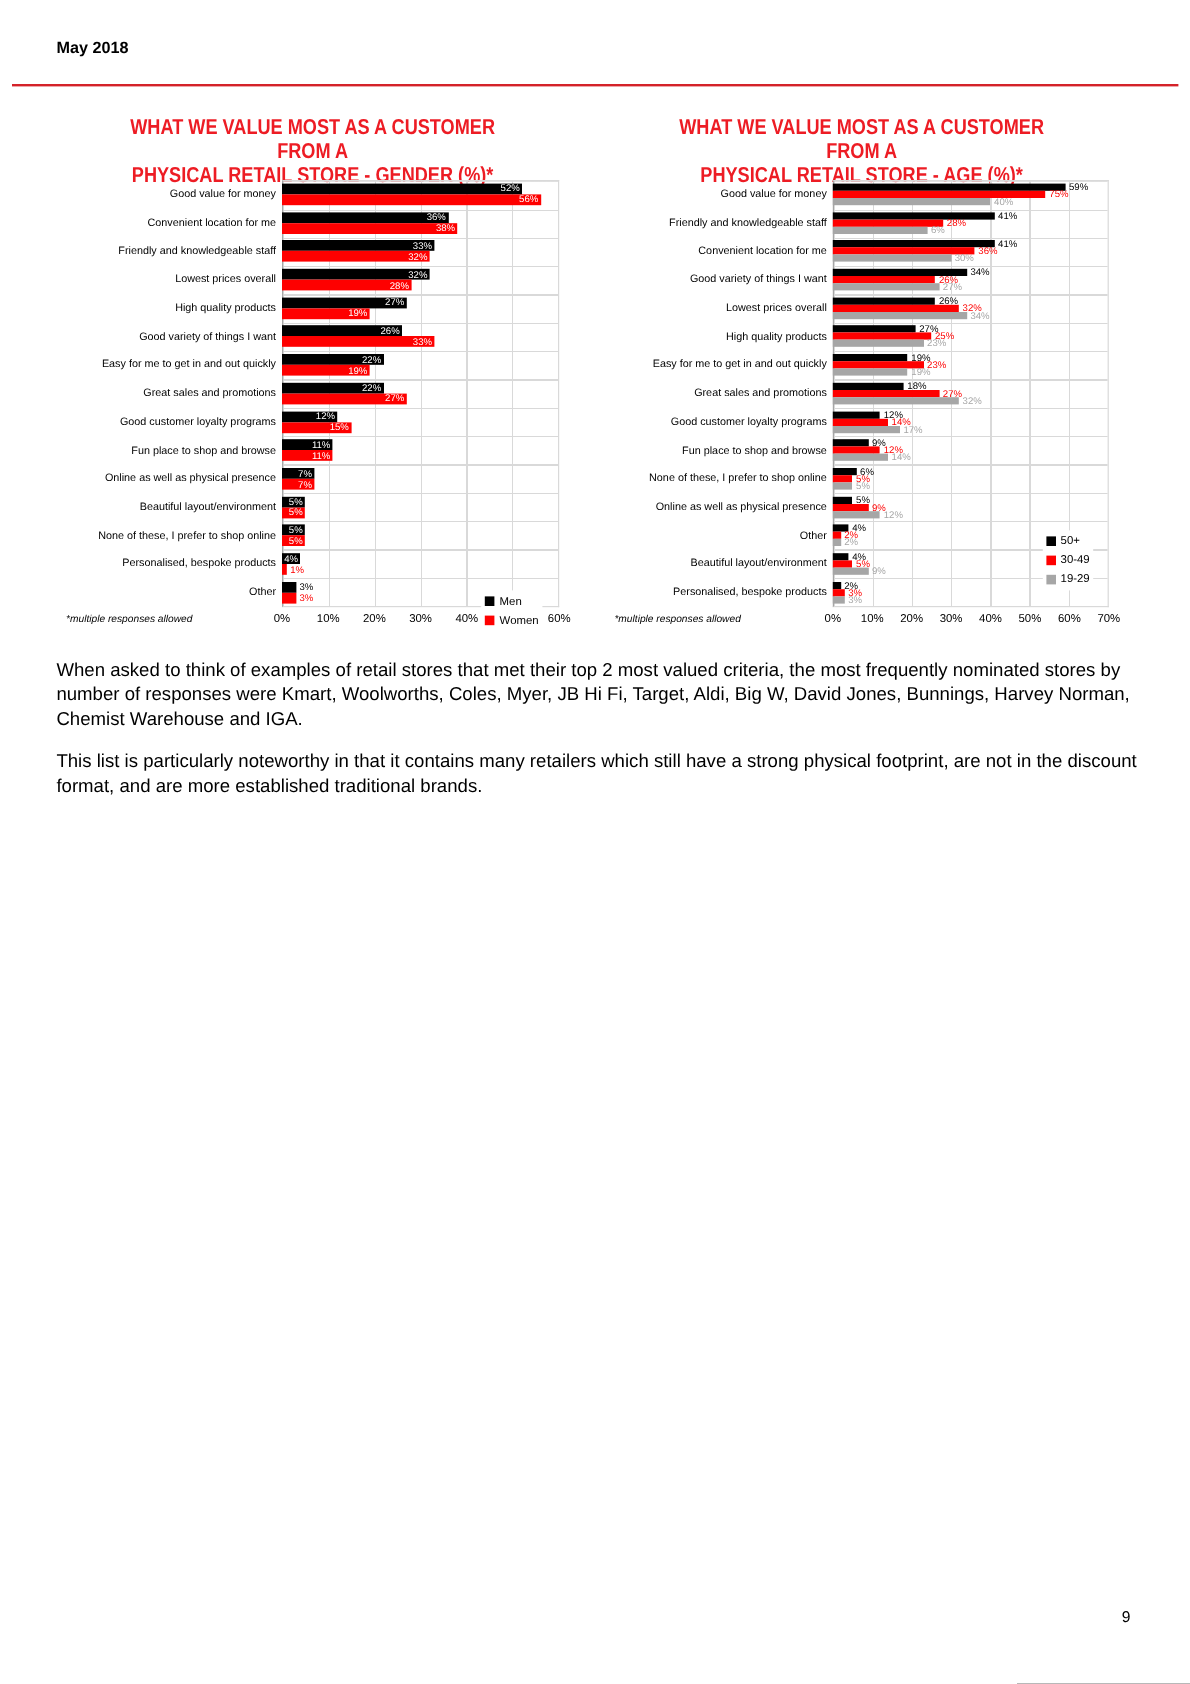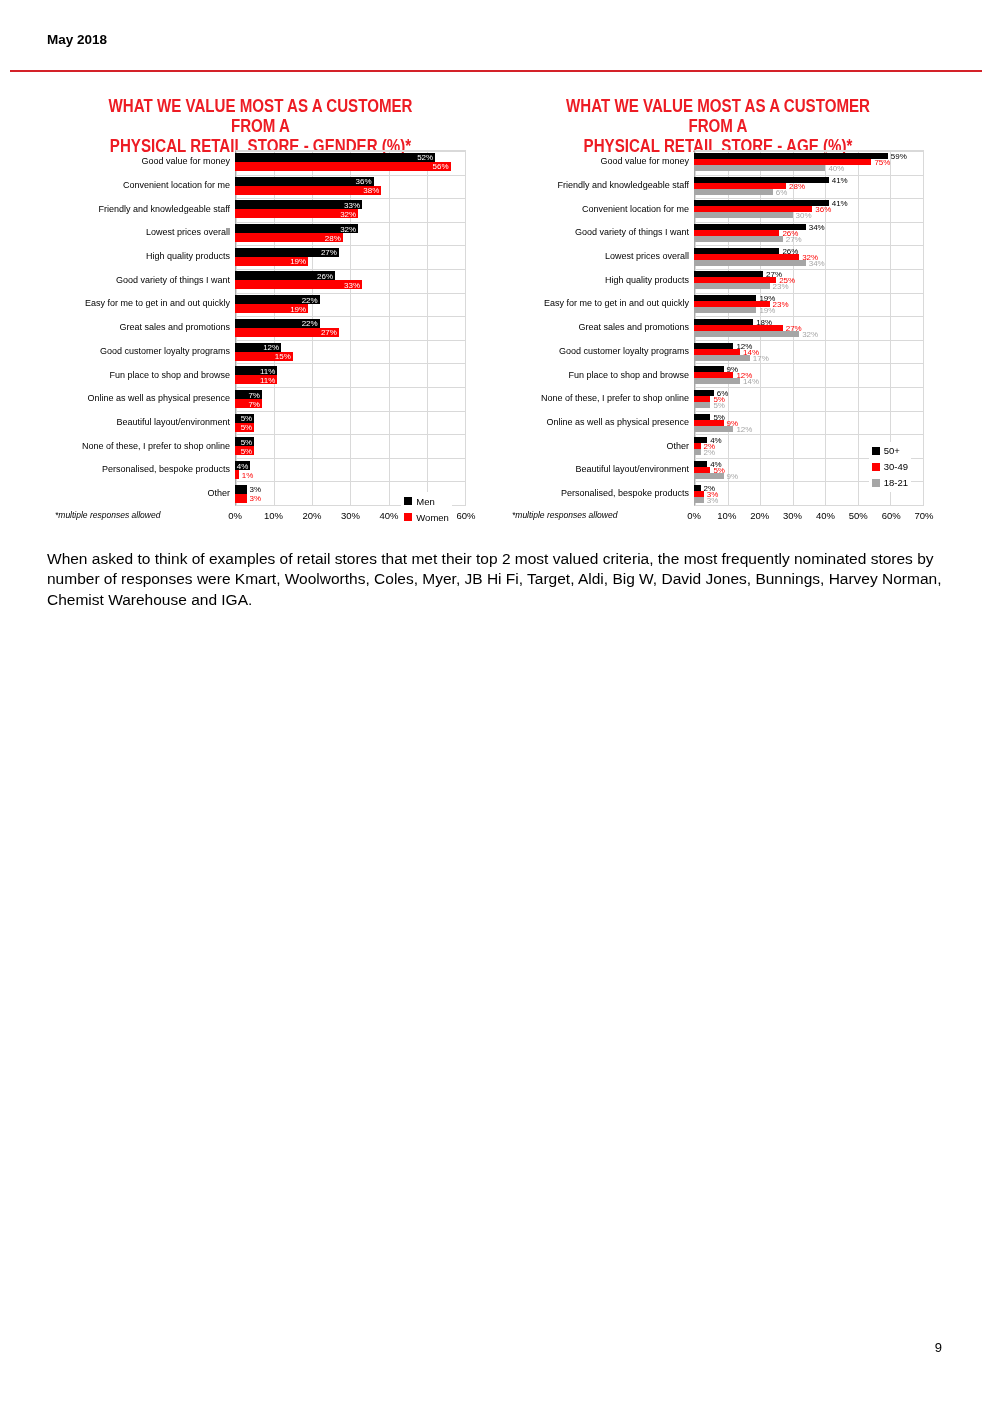--- a/index.html
+++ b/index.html
@@ -484,21 +484,21 @@
             <div class="legend-item">
               <span class="legend-swatch" style="background: rgb(0, 0, 0); width: 8px; height: 8px;"></span>
               <span class="legend-label">50+</span>
             </div>
             <div class="legend-item">
               <span class="legend-swatch" style="background: rgb(254, 0, 0); width: 8px; height: 8px;"></span>
               <span class="legend-label">30-49</span>
             </div>
             <div class="legend-item">
               <span class="legend-swatch" style="background: rgb(166, 166, 166); width: 8px; height: 8px;"></span>
-              <span class="legend-label">18-21</span>
+              <span class="legend-label">19-29</span>
             </div>
           </div>
         </div>
       <div class="axis-area">
         <div class="footnote" style="width: 182px;">*multiple responses allowed</div>
         <div class="ticks">
             <span class="tick" style="left: 0%;">0%</span>
             <span class="tick" style="left: 14.2857%;">10%</span>
             <span class="tick" style="left: 28.5714%;">20%</span>
             <span class="tick" style="left: 42.8571%;">30%</span>
@@ -506,16 +506,17 @@
             <span class="tick" style="left: 71.4286%;">50%</span>
             <span class="tick" style="left: 85.7143%;">60%</span>
             <span class="tick" style="left: 100%;">70%</span>
           </div>
       </div>
     </section>
   </div>
 
   <div class="body-text">
     <p>When asked to think of examples of retail stores that met their top 2 most valued criteria, the most frequently nominated stores by number of responses were Kmart, Woolworths, Coles, Myer, JB Hi Fi, Target, Aldi, Big W, David Jones, Bunnings, Harvey Norman, Chemist Warehouse and IGA.</p>
+    <p>This list is particularly noteworthy in that it contains many retailers which still have a strong physical footprint, are not in the discount format, and are more established traditional brands.</p>
   </div>
 
   <div class="page-number">9</div>
 </div>
 
 </body></html>

